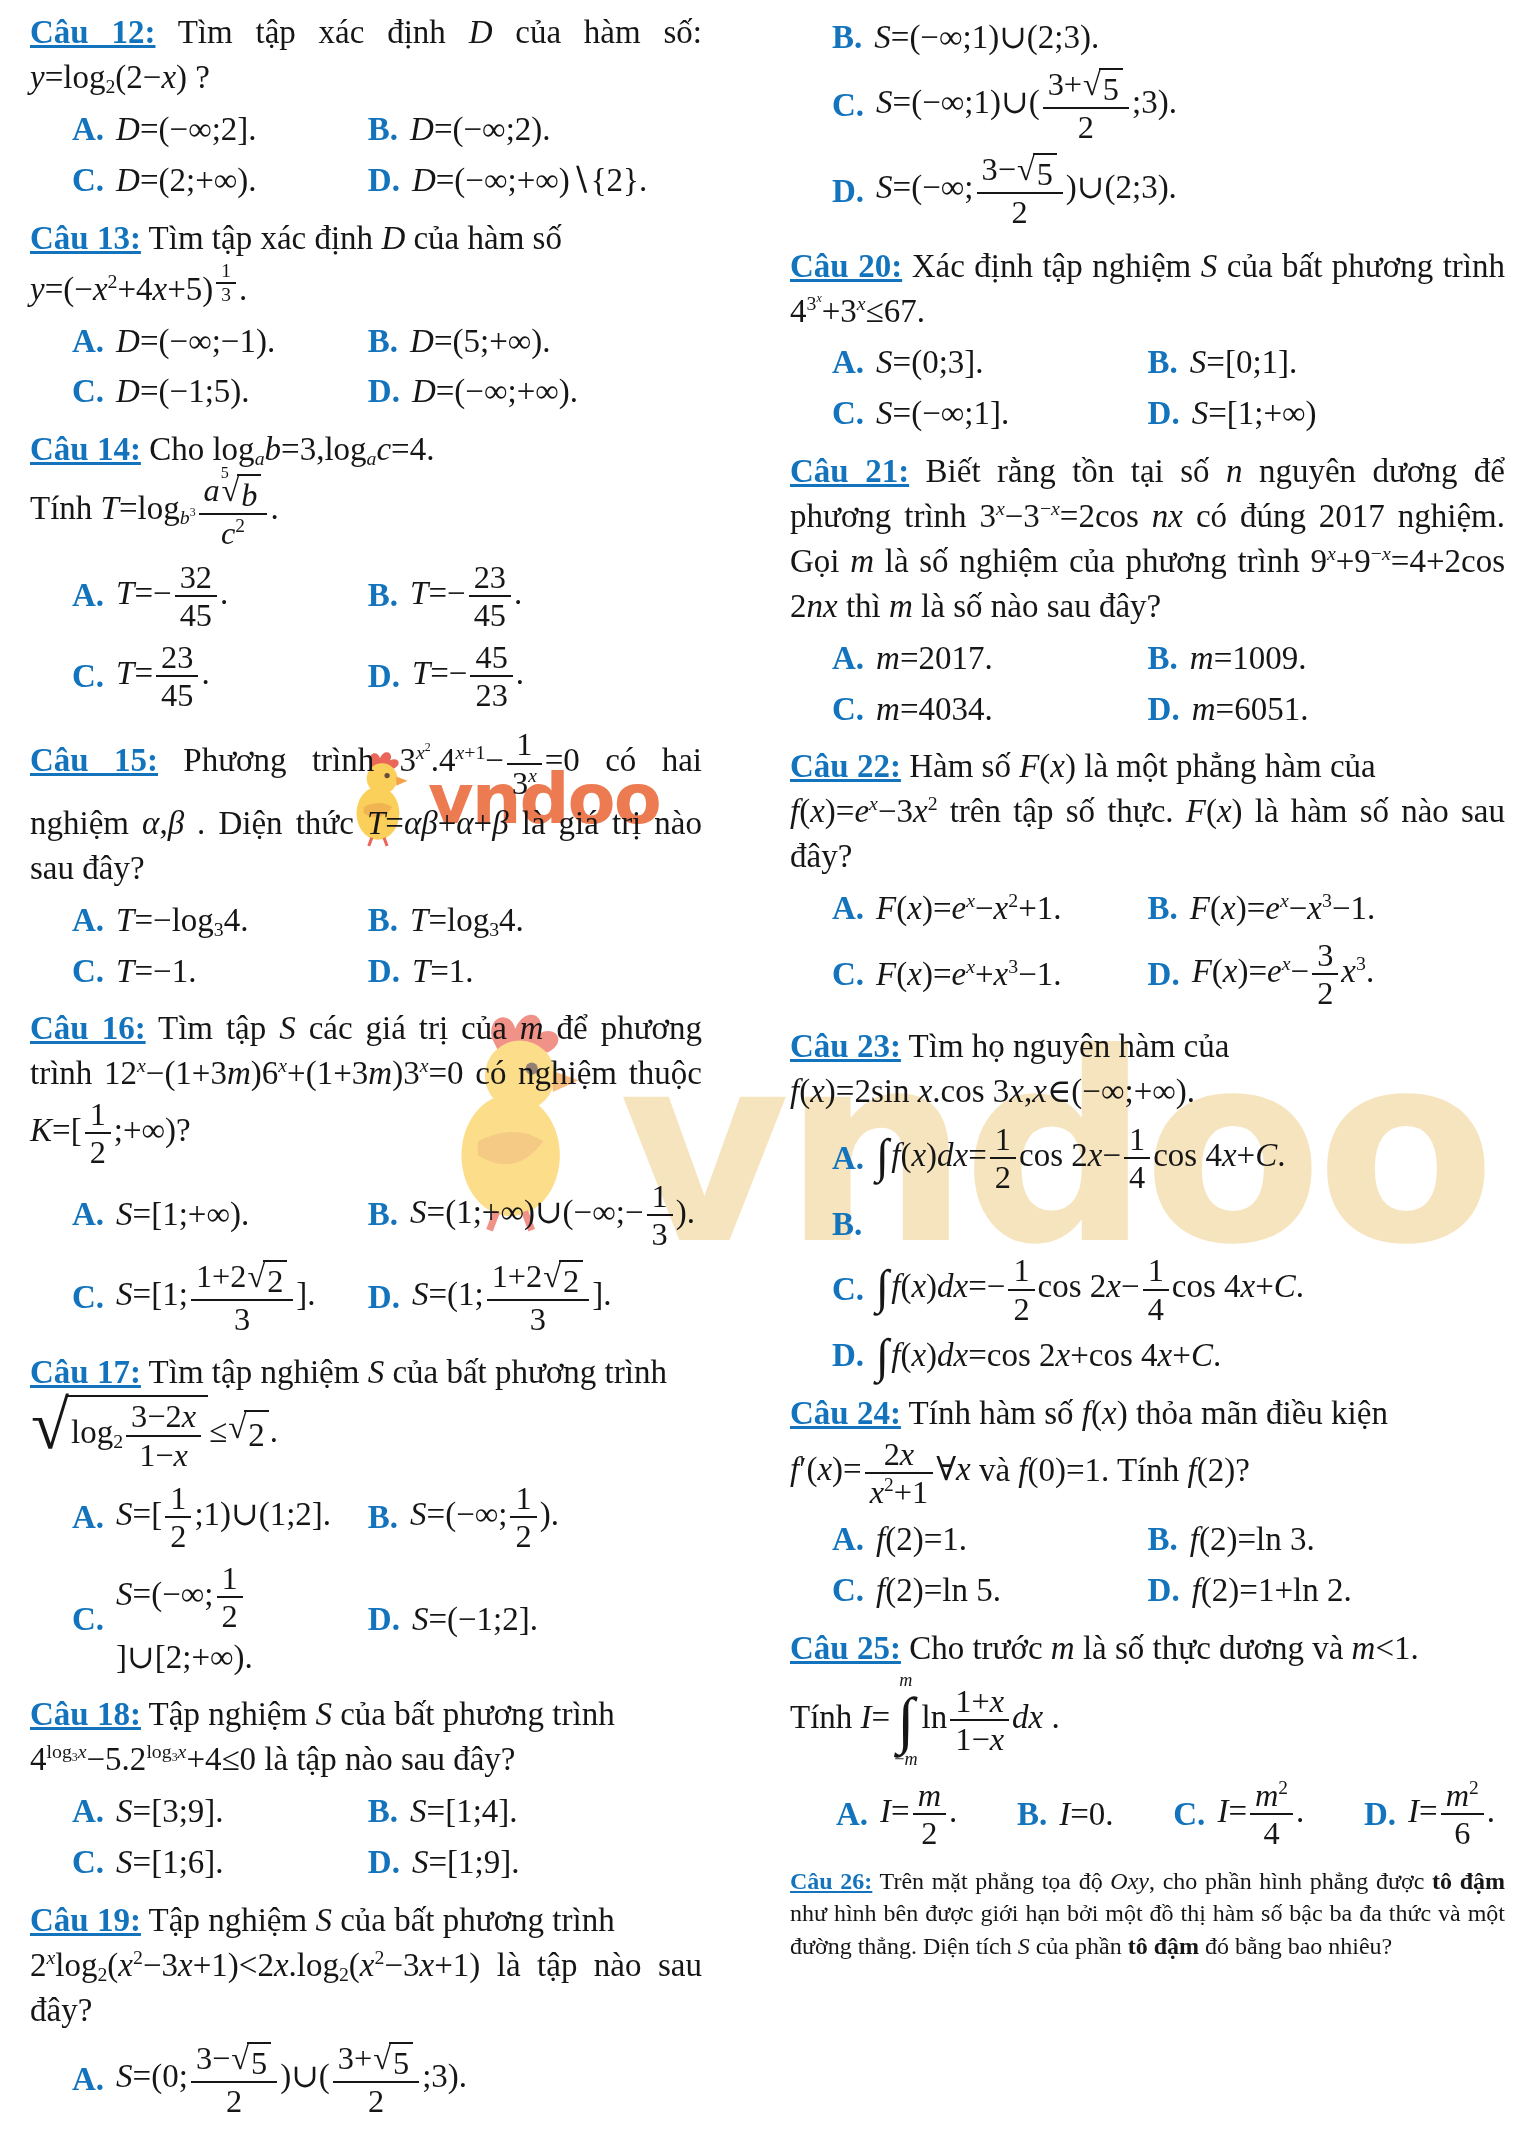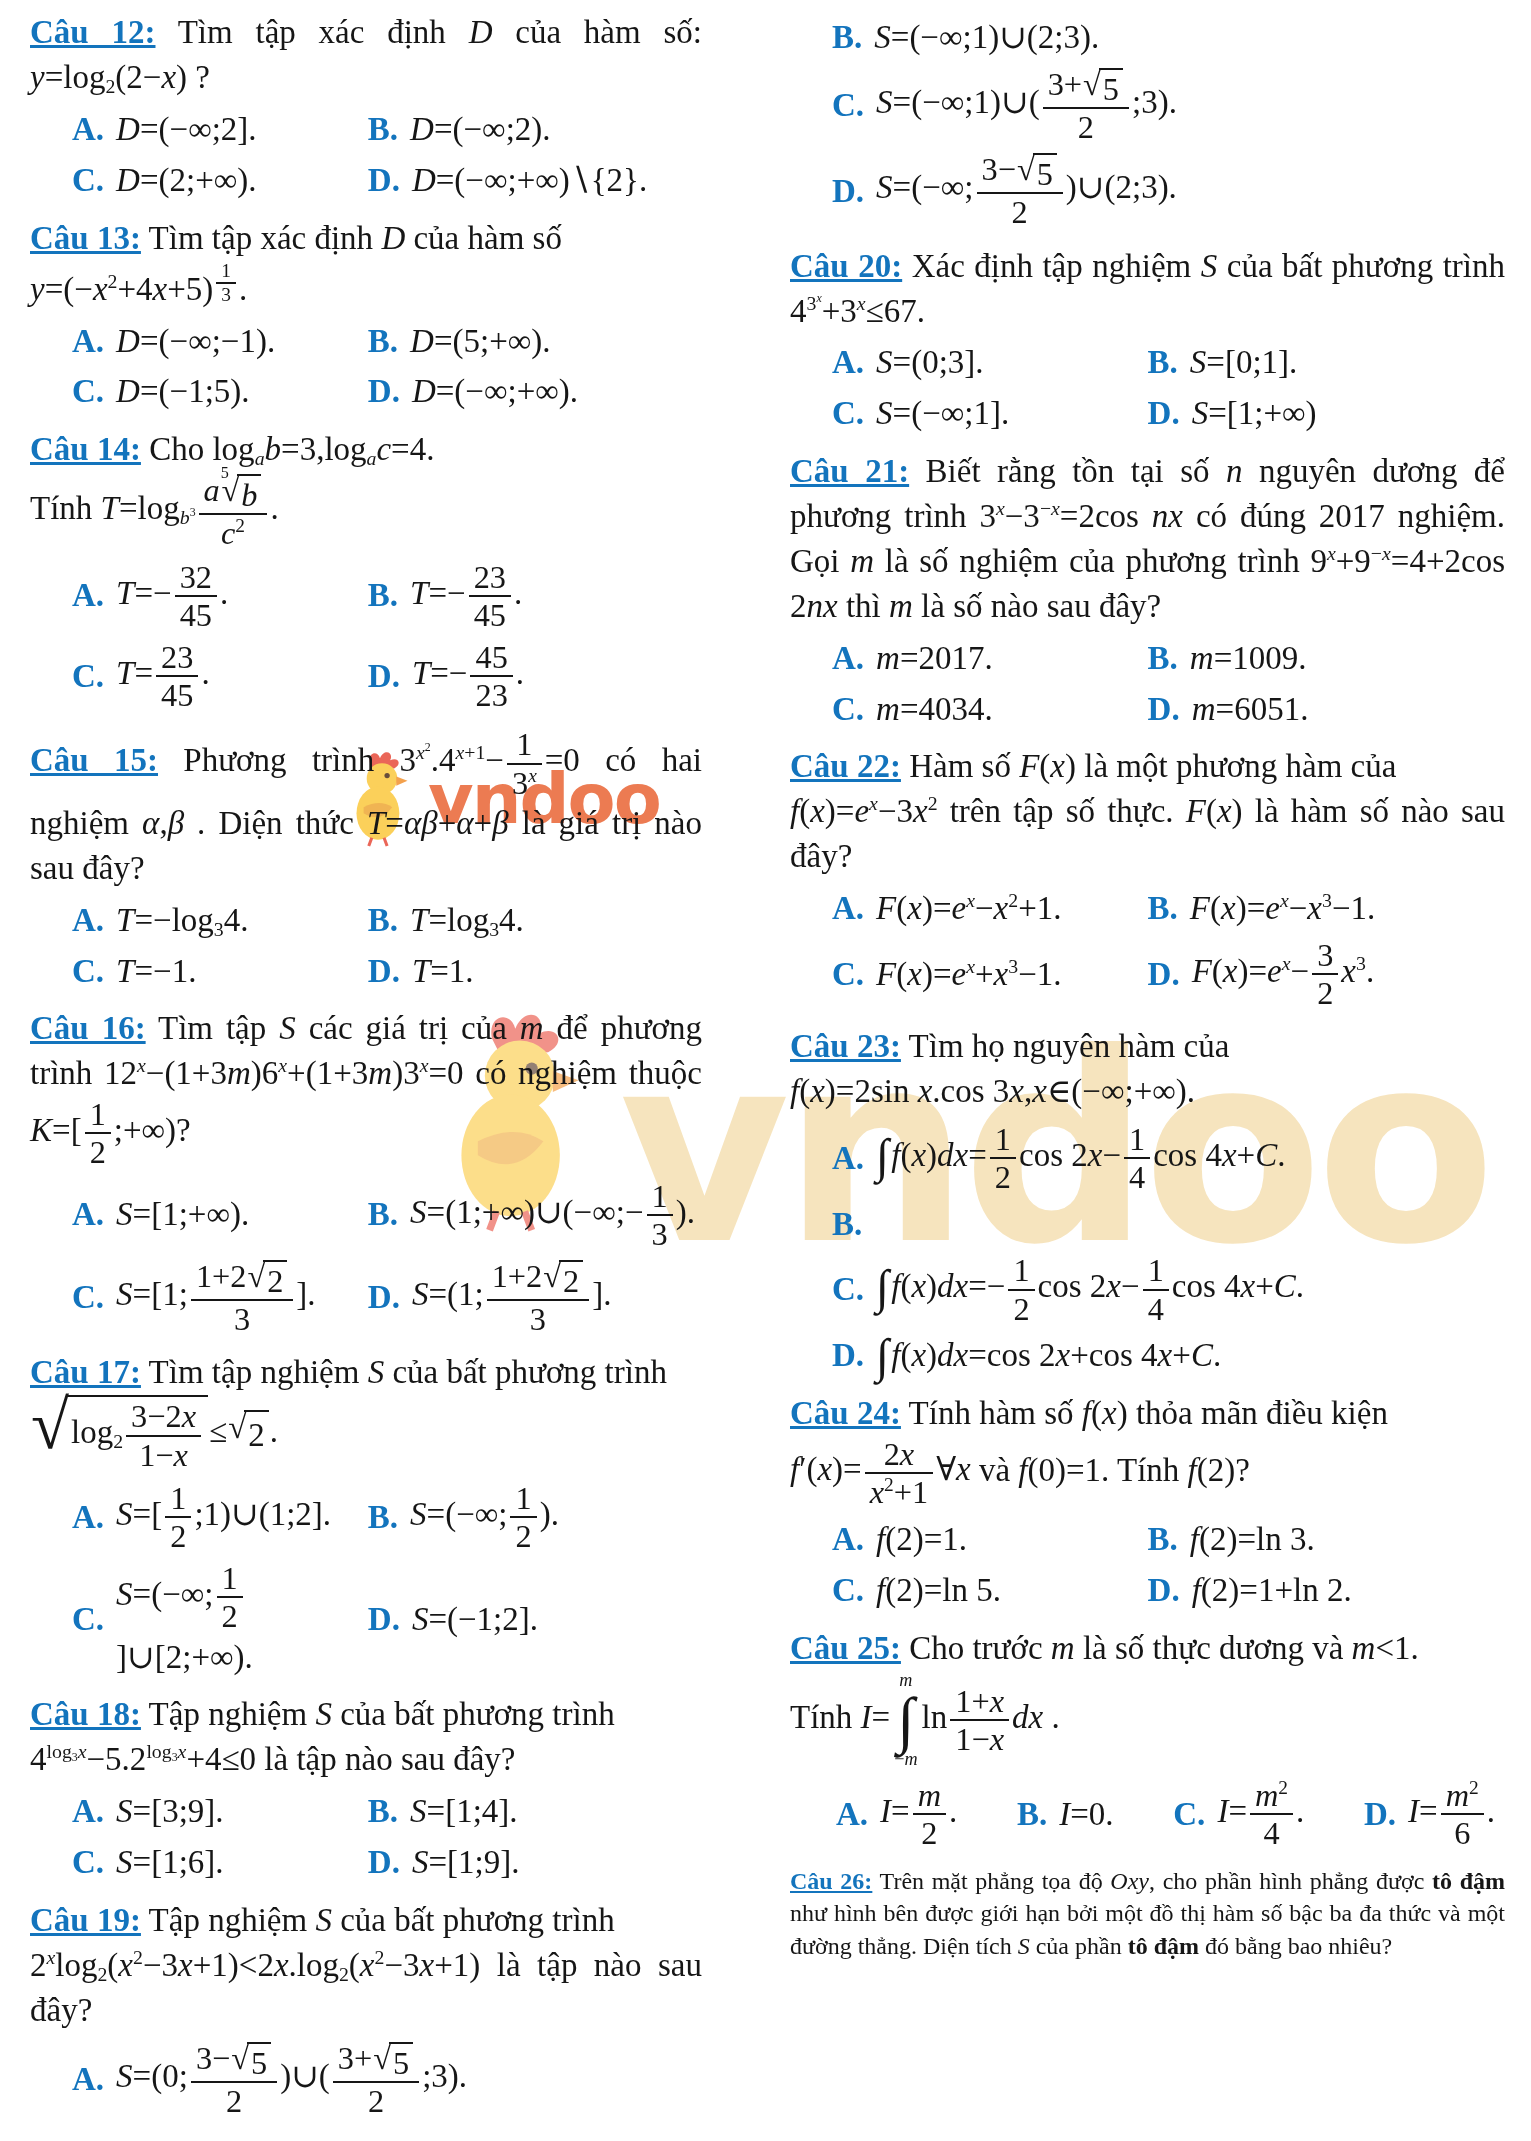--- a/index.html
+++ b/index.html
@@ -385,21 +385,21 @@
               <span class="ol">C.</span>
               <span class="mth"><i>m</i>=4034.</span>
             </div>
             <div class="opt">
               <span class="ol">D.</span>
               <span class="mth"><i>m</i>=6051.</span>
             </div>
           </div>
         </section>
         <section class="q">
-          <p class="stem"><span class="ql">Câu 22:</span> <span>Hàm số </span><span class="mth"><i>F</i>(<i>x</i>)</span><span> là một phương hàm của </span><br><span class="mth"><i>f</i>(<i>x</i>)=<i>e</i><sup><i>x</i></sup>−3<i>x</i><sup>2</sup></span><span> trên tập số thực. </span><span class="mth"><i>F</i>(<i>x</i>)</span><span> là hàm số nào sau đây?</span></p>
+          <p class="stem"><span class="ql">Câu 22:</span> <span>Hàm số </span><span class="mth"><i>F</i>(<i>x</i>)</span><span> là một phẳng hàm của </span><br><span class="mth"><i>f</i>(<i>x</i>)=<i>e</i><sup><i>x</i></sup>−3<i>x</i><sup>2</sup></span><span> trên tập số thực. </span><span class="mth"><i>F</i>(<i>x</i>)</span><span> là hàm số nào sau đây?</span></p>
           <div class="opts grid2">
             <div class="opt">
               <span class="ol">A.</span>
               <span class="mth"><i>F</i>(<i>x</i>)=<i>e</i><sup><i>x</i></sup>−<i>x</i><sup>2</sup>+1.</span>
             </div>
             <div class="opt">
               <span class="ol">B.</span>
               <span class="mth"><i>F</i>(<i>x</i>)=<i>e</i><sup><i>x</i></sup>−<i>x</i><sup>3</sup>−1.</span>
             </div>
             <div class="opt">

